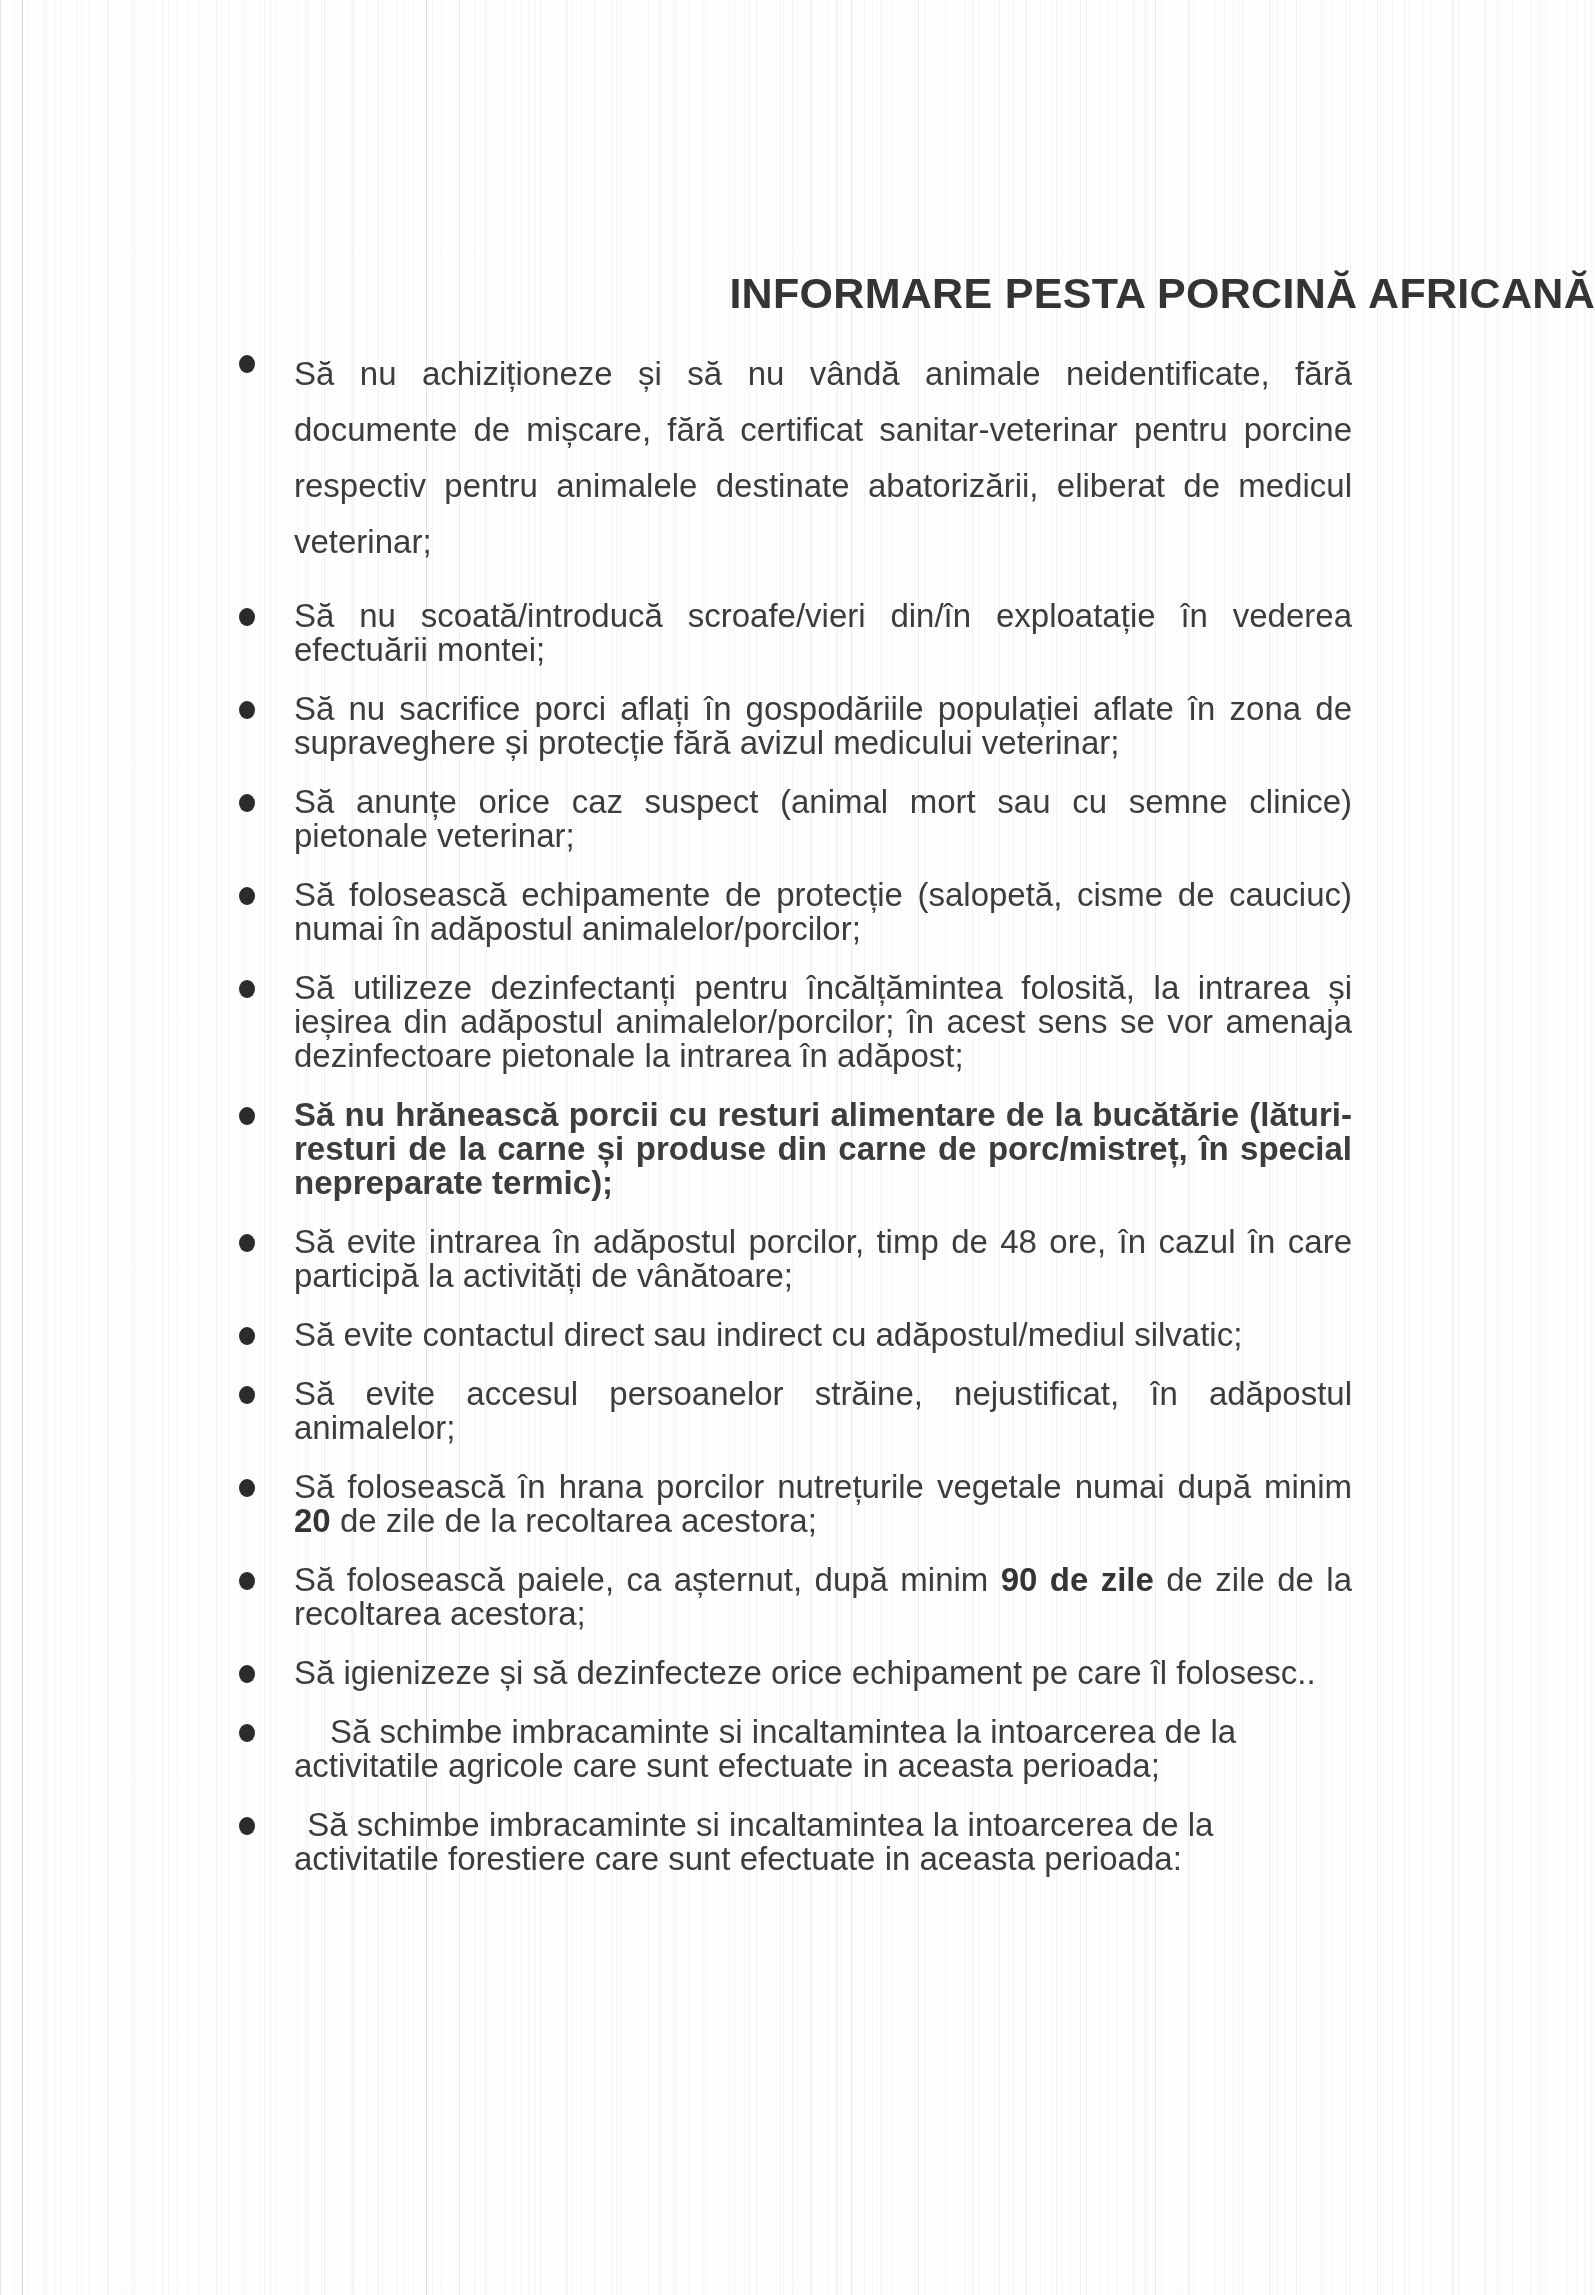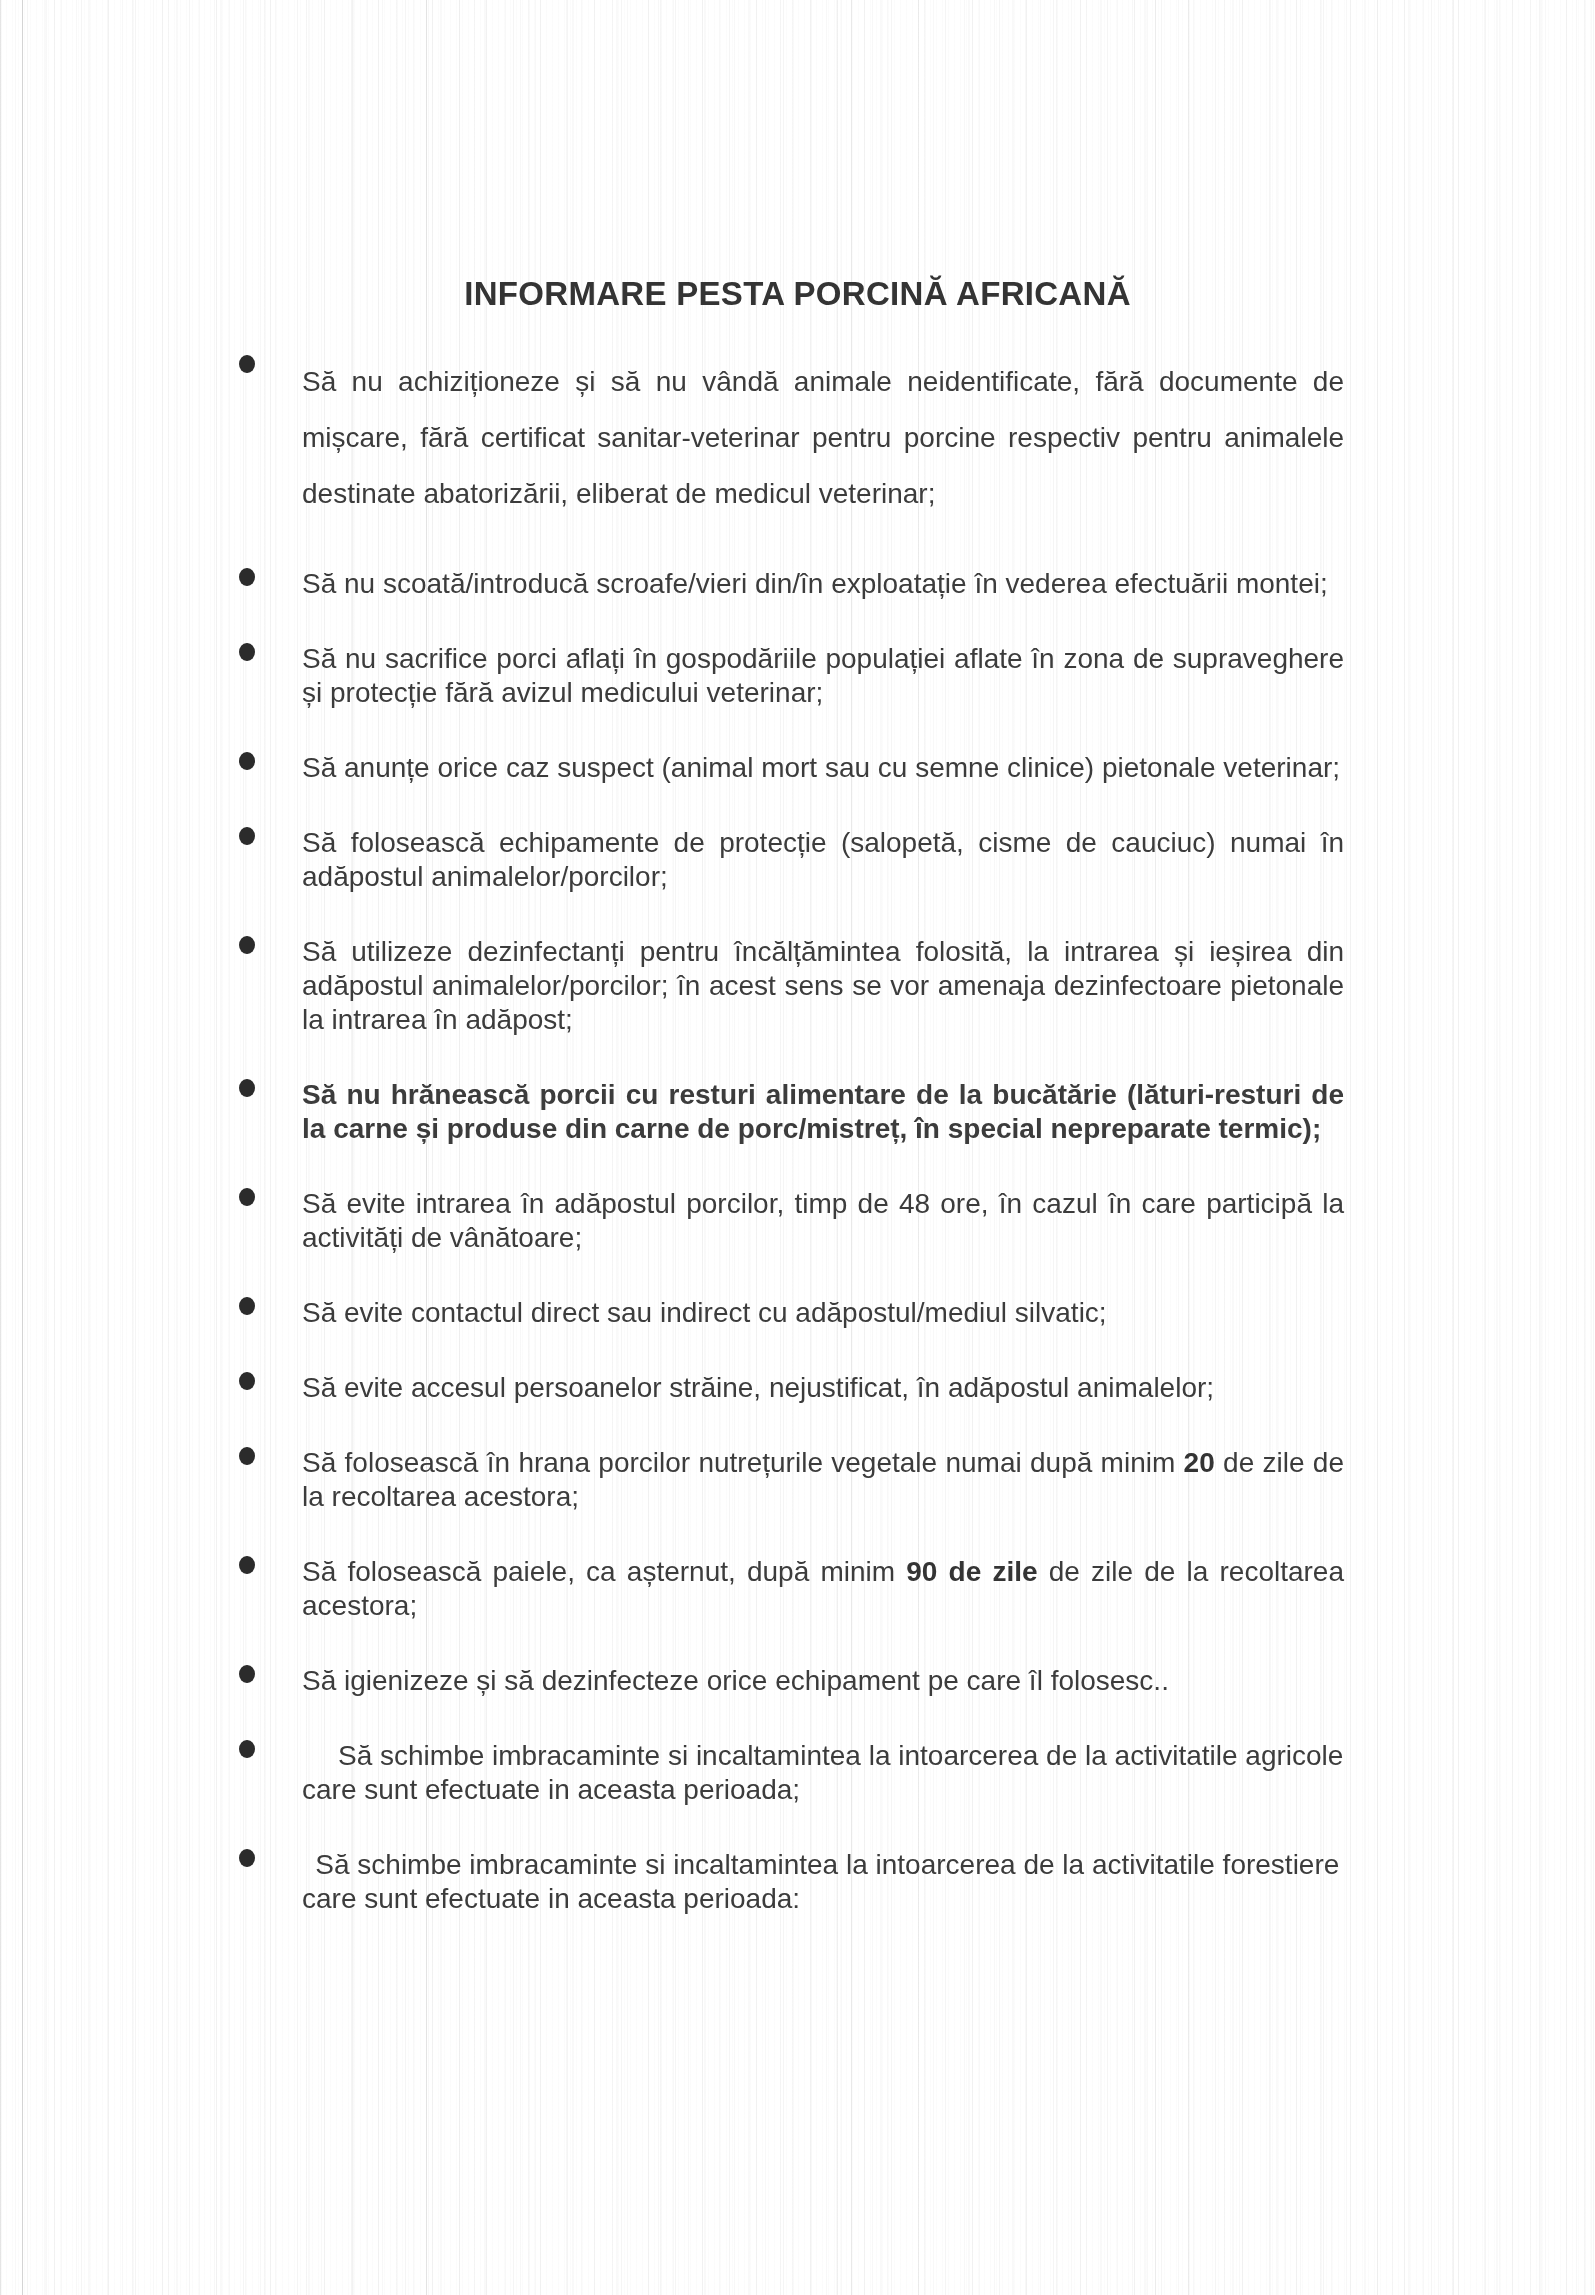--- a/index.html
+++ b/index.html
@@ -35,22 +35,22 @@
     height: 100%;
     background: rgba(40,40,40,0.20);
     pointer-events: none;
   }
   .content {
     position: absolute;
     inset: 0;
   }
   .title {
     margin: 275px 0 34px 0;
-    text-align: center;
-    font-size: 33px;
+    text-align: right;
+    font-size: 43px;
     line-height: 37px;
     font-weight: 700;
     letter-spacing: 0.3px;
     color: var(--ink-strong, #343434);
   }
   .bullets {
     list-style: none;
     margin: 0;
     padding: 0;
   }
@@ -65,22 +65,22 @@
   .dot {
     width: 16px;
     height: 18.6px;
     margin-left: 8px;
     margin-top: 8.6px;
     border-radius: 50%;
     background: var(--bullet, #2b2b2b);
     justify-self: start;
   }
   .text {
-    margin: 8px;
-    font-size: 28px;
+    margin: 0;
+    font-size: 33px;
     line-height: 34px;
     text-align: justify;
     color: var(--ink, #3c3c3c);
   }
   .bullet-item.wide .text {
     line-height: 56px;
   }
   .bold {
     font-weight: 700;
     color: var(--ink-strong, #343434);

